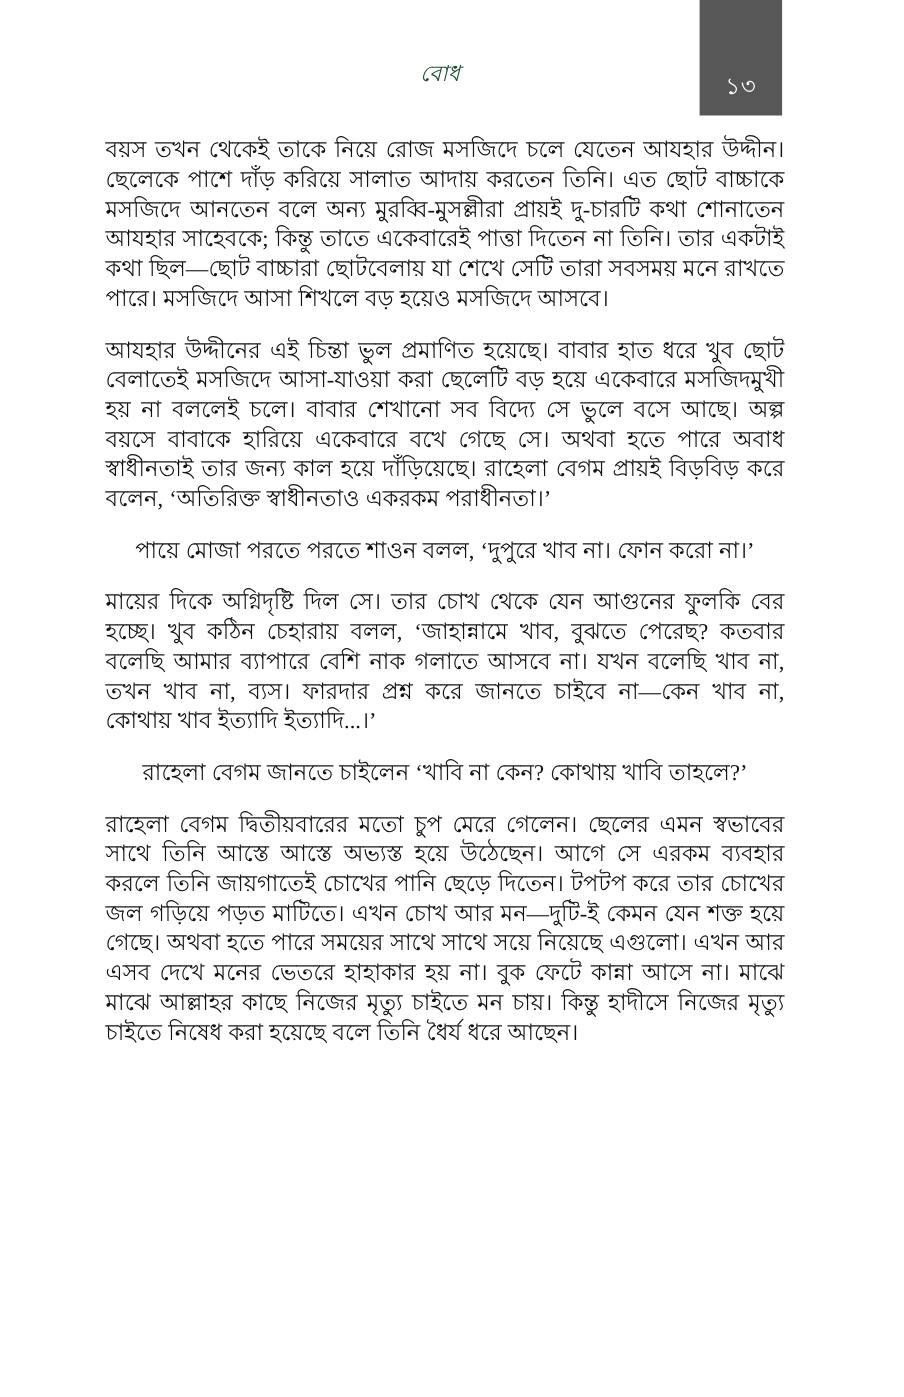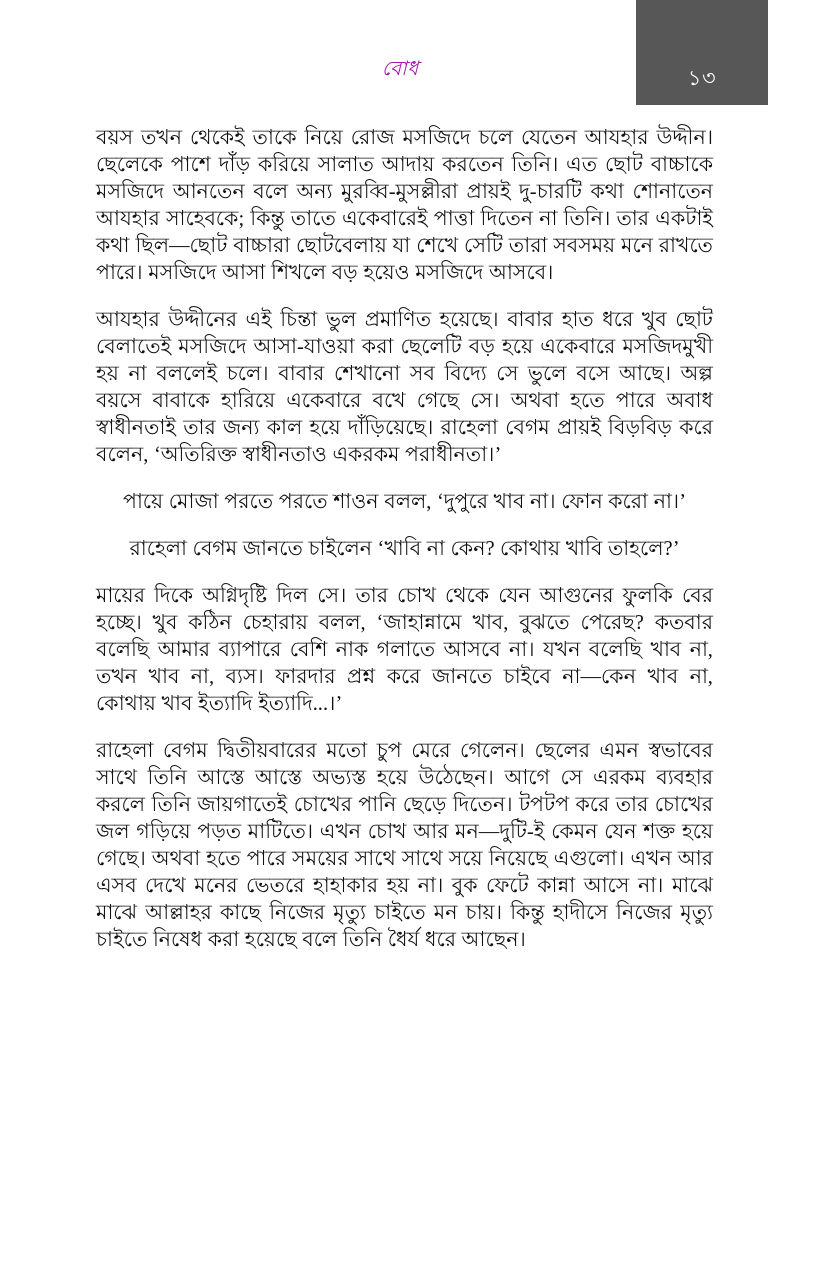--- a/index.html
+++ b/index.html
@@ -28,24 +28,23 @@
     left: 0;
     top: 0;
     width: 822px;
     height: 106px;
   }
 
   .page-number-box {
     position: absolute;
     left: 636px;
     top: 0;
-    width: 89px;
+    width: 75px;
     height: 105px;
     background: #575757;
-    padding-left: 43px;
   }
 
   .page-number {
     position: absolute;
     left: 0;
     right: 0;
     bottom: 16px;
     text-align: center;
     color: #ffffff;
     font-size: 21px;
@@ -54,21 +53,21 @@
   }
 
   .running-title {
     position: absolute;
     left: 300px;
     top: 58px;
     width: 200px;
     text-align: center;
     font-style: italic;
     font-size: 20px;
-    color: #a21caf;
+    color: #14532d;
     line-height: 1;
   }
 
   
   .text-block {
     position: absolute;
     left: 96px;
     top: 124px;
     width: 617px;
   }
@@ -106,18 +105,18 @@
     <div class="page-number-box">
       <div class="page-number">১৩</div>
     </div>
     <div class="running-title">বোধ</div>
   </div>
 
   <div class="text-block">
     <p class="para justified">বয়স তখন থেকেই তাকে নিয়ে রোজ মসজিদে চলে যেতেন আযহার উদ্দীন। ছেলেকে পাশে দাঁড় করিয়ে সালাত আদায় করতেন তিনি। এত ছোট বাচ্চাকে মসজিদে আনতেন বলে অন্য মুরব্বি-মুসল্লীরা প্রায়ই দু-চারটি কথা শোনাতেন আযহার সাহেবকে; কিন্তু তাতে একেবারেই পাত্তা দিতেন না তিনি। তার একটাই কথা ছিল—ছোট বাচ্চারা ছোটবেলায় যা শেখে সেটি তারা সবসময় মনে রাখতে পারে। মসজিদে আসা শিখলে বড় হয়েও মসজিদে আসবে।</p>
     <p class="para justified">আযহার উদ্দীনের এই চিন্তা ভুল প্রমাণিত হয়েছে। বাবার হাত ধরে খুব ছোট বেলাতেই মসজিদে আসা-যাওয়া করা ছেলেটি বড় হয়ে একেবারে মসজিদমুখী হয় না বললেই চলে। বাবার শেখানো সব বিদ্যে সে ভুলে বসে আছে। অল্প বয়সে বাবাকে হারিয়ে একেবারে বখে গেছে সে। অথবা হতে পারে অবাধ স্বাধীনতাই তার জন্য কাল হয়ে দাঁড়িয়েছে। রাহেলা বেগম প্রায়ই বিড়বিড় করে বলেন, ‘অতিরিক্ত স্বাধীনতাও একরকম পরাধীনতা।’</p>
     <p class="para short">পায়ে মোজা পরতে পরতে শাওন বলল, ‘দুপুরে খাব না। ফোন করো না।’</p>
+    <p class="para justified">মায়ের দিকে অগ্নিদৃষ্টি দিল সে। তার চোখ থেকে যেন আগুনের ফুলকি বের হচ্ছে। খুব কঠিন চেহারায় বলল, ‘জাহান্নামে খাব, বুঝতে পেরেছ? কতবার বলেছি আমার ব্যাপারে বেশি নাক গলাতে আসবে না। যখন বলেছি খাব না, তখন খাব না, ব্যস। ফারদার প্রশ্ন করে জানতে চাইবে না—কেন খাব না, কোথায় খাব ইত্যাদি ইত্যাদি...।’</p>
     <p class="para short">রাহেলা বেগম জানতে চাইলেন ‘খাবি না কেন? কোথায় খাবি তাহলে?’</p>
-    <p class="para justified">মায়ের দিকে অগ্নিদৃষ্টি দিল সে। তার চোখ থেকে যেন আগুনের ফুলকি বের হচ্ছে। খুব কঠিন চেহারায় বলল, ‘জাহান্নামে খাব, বুঝতে পেরেছ? কতবার বলেছি আমার ব্যাপারে বেশি নাক গলাতে আসবে না। যখন বলেছি খাব না, তখন খাব না, ব্যস। ফারদার প্রশ্ন করে জানতে চাইবে না—কেন খাব না, কোথায় খাব ইত্যাদি ইত্যাদি...।’</p>
     <p class="para justified">রাহেলা বেগম দ্বিতীয়বারের মতো চুপ মেরে গেলেন। ছেলের এমন স্বভাবের সাথে তিনি আস্তে আস্তে অভ্যস্ত হয়ে উঠেছেন। আগে সে এরকম ব্যবহার করলে তিনি জায়গাতেই চোখের পানি ছেড়ে দিতেন। টপটপ করে তার চোখের জল গড়িয়ে পড়ত মাটিতে। এখন চোখ আর মন—দুটি-ই কেমন যেন শক্ত হয়ে গেছে। অথবা হতে পারে সময়ের সাথে সাথে সয়ে নিয়েছে এগুলো। এখন আর এসব দেখে মনের ভেতরে হাহাকার হয় না। বুক ফেটে কান্না আসে না। মাঝে মাঝে আল্লাহর কাছে নিজের মৃত্যু চাইতে মন চায়। কিন্তু হাদীসে নিজের মৃত্যু চাইতে নিষেধ করা হয়েছে বলে তিনি ধৈর্য ধরে আছেন।</p>
   </div>
 
 </div>
 
 </body></html>

